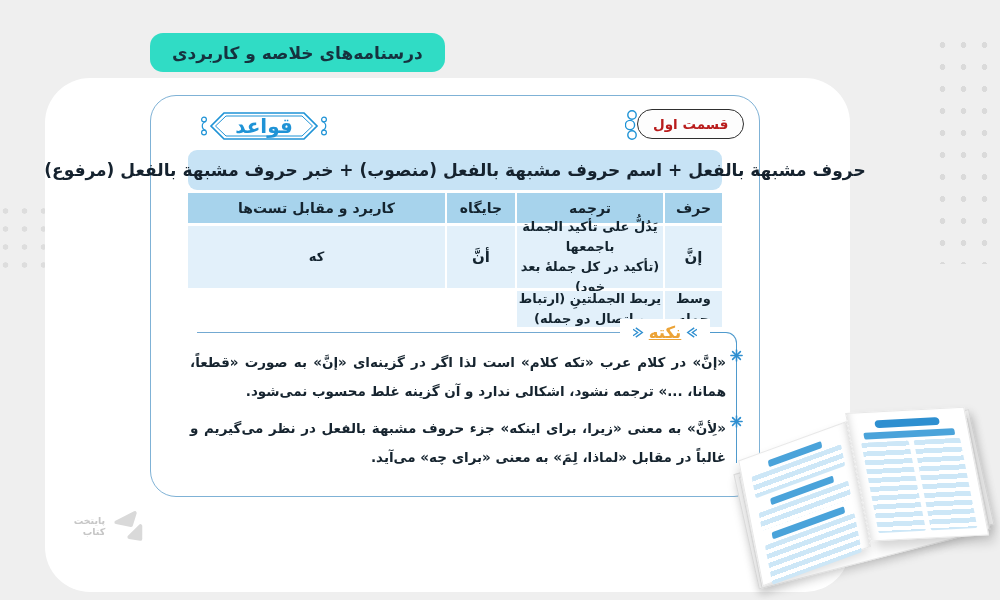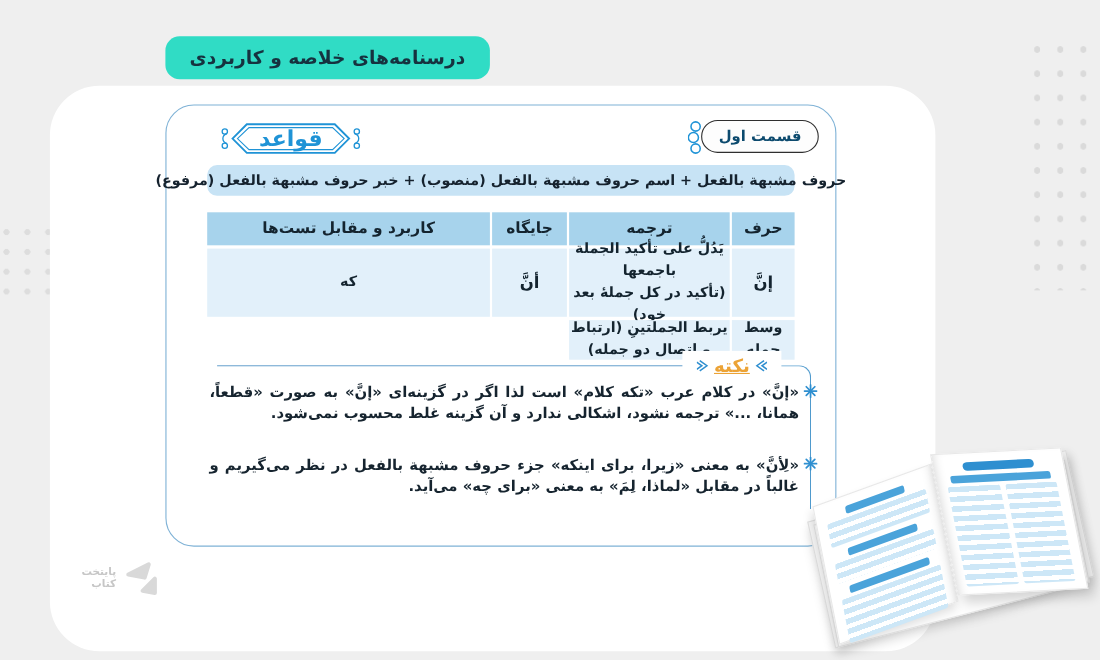--- a/index.html
+++ b/index.html
@@ -54,30 +54,30 @@
   .qavaed .t {
     position:relative; font-size:20px; font-weight:bold; color:#1f93d6;
   }
 
   
   .part-badge {
     left:637px; top:109px; height:30px;
     border:1.7px solid #2f2f2f; border-radius:15px; background:#fdfdfd;
     display:flex; align-items:center; justify-content:center;
     padding:0 15px;
-    font-size:13.5px; font-weight:bold; color:#0c4a6e;
+    font-size:13.5px; font-weight:bold; color:#b91c1c;
   }
   .part-badge .orn { position:absolute; left:-13px; top:-4px; }
 
   
   .formula {
-    left:188px; top:150px; width:534px; height:28px;
+    left:188px; top:150px; width:534px; height:40px;
     background:#c7e3f5; border-radius:9px;
     display:flex; align-items:center; justify-content:center;
-    font-size:13px; font-weight:bold; color:#15222e; white-space:nowrap;
+    font-size:17px; font-weight:bold; color:#15222e; white-space:nowrap;
   }
 
   
   .tbl {
     left:188px; top:193px; width:534px;
     display:grid;
     grid-template-columns:57px 146px 68px 257px;
     grid-template-rows:30px 62px 36px;
     column-gap:2px; row-gap:3px;
     direction:rtl;
@@ -105,21 +105,21 @@
     left:620px; top:319px; width:90px; height:27px;
     background:#ffffff;
     display:flex; align-items:center; justify-content:center; gap:3px;
   }
   .note-label .t { font-size:16.5px; font-weight:bold; color:#eca336;text-decoration:underline; }
   .note-marker { width:13px; height:13px; }
   .nm1 { left:730px; top:349px; }
   .nm2 { left:730px; top:415px; }
   .note-p {
     width:536px; font-size:13.5px; font-weight:bold; color:#16242f;
-    line-height:19px; text-align:justify; direction:rtl;
+    line-height:29px; text-align:justify; direction:rtl;
   }
   .np1 { left:190px; top:348px; }
   .np2 { left:190px; top:414px; }
 
   
   .book { left:735px; top:381px; width:268px; height:205px;
           transform:rotate(-11deg); }
   .book .shadow {
     position:absolute; left:-4px; top:138px; width:260px; height:52px;
     background:radial-gradient(ellipse 50% 50% at 50% 50%, rgba(0,0,0,.25), transparent 70%);

